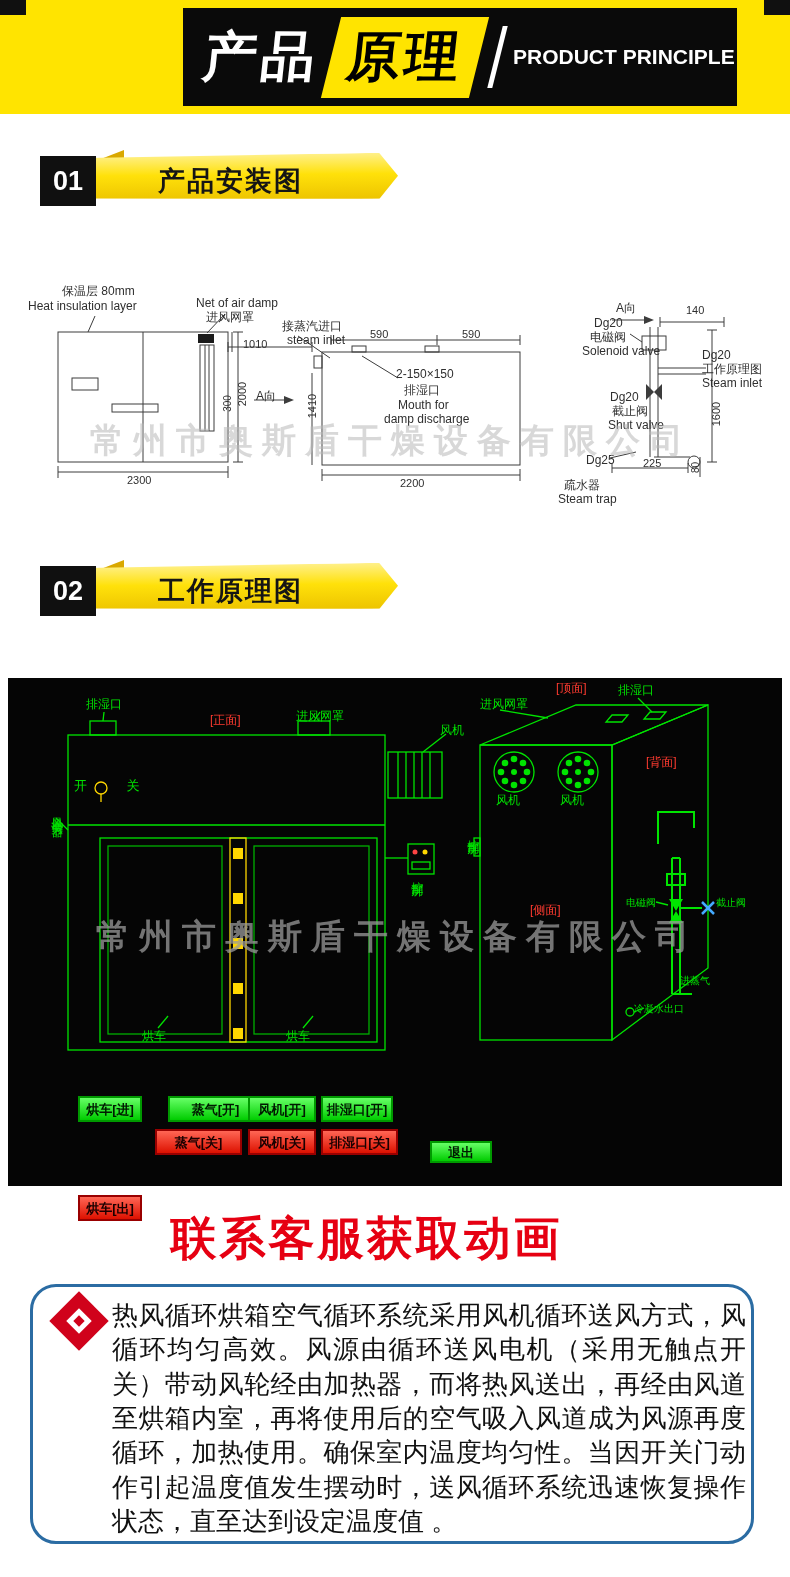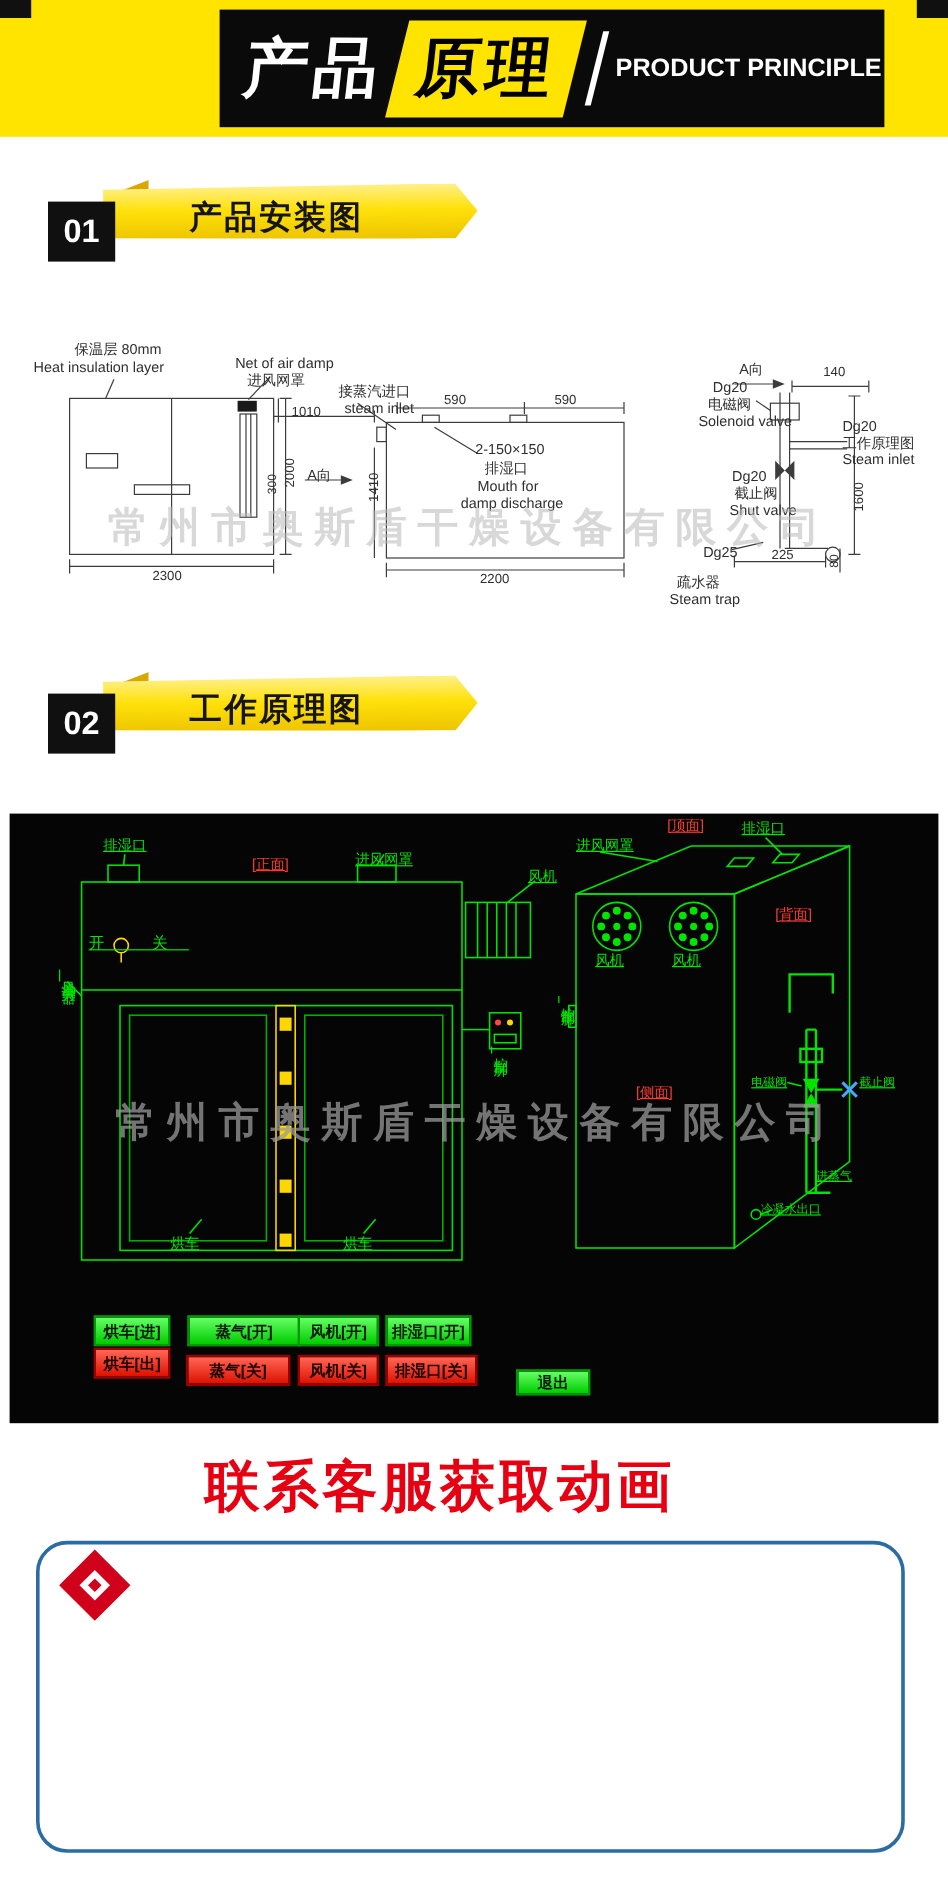--- a/index.html
+++ b/index.html
@@ -19,30 +19,30 @@
   .banner .divider{width:5px;height:62px;background:#ffffff;margin-left:16px;transform:skewX(-14deg);}
   .banner .ten{color:#ffffff;font-size:21px;font-weight:bold;margin-left:13px;white-space:nowrap;}
   
   .ribbon{position:absolute;left:0;width:440px;height:62px;}
   .ribbon-curl{position:absolute;left:88px;top:0;width:36px;height:14px;background:#d9a800;
                clip-path:polygon(0 100%,100% 0,100% 100%);}
   .ribbon-band{position:absolute;left:86px;top:4px;width:312px;height:46px;
                background:linear-gradient(180deg,#fff08a 0%,#ffe10a 45%,#edc400 100%);
                clip-path:polygon(0 6%,94% 0,100% 50%,94% 100%,0 94%);transform:rotate(-0.5deg);}
   .ribbon-num{position:absolute;left:40px;top:6px;width:56px;height:50px;background:#101010;color:#fff;
-              font-size:27px;font-weight:bold;display:flex;align-items:center;justify-content:center;margin-top:12px;}
+              font-size:27px;font-weight:bold;display:flex;align-items:center;justify-content:center;}
   .ribbon-title{position:absolute;left:158px;top:13px;font-size:27px;font-weight:bold;color:#151515;
                 letter-spacing:2px;white-space:nowrap;}
   
   .lbl{position:absolute;white-space:nowrap;line-height:1.1;}
   .il{color:#2f2f2f;font-size:12px;}
   .il.sm{font-size:10px;}
   .il.d11{font-size:11px;}
   .rot{transform:rotate(-90deg);}
-  .cl{color:#00e400;font-size:12px;text-decoration:underline;}
+  .cl{color:#00e400;font-size:12px;}
   .cl.red{color:#ff3b30;}
   .cl.vert{writing-mode:vertical-rl;letter-spacing:2px;}
   .cl.sm{font-size:10px;}
   .cl.d11{font-size:10px;}
   .cad-title{position:absolute;font-size:26px;font-weight:bold;color:#f0fff0;letter-spacing:4px;white-space:nowrap;}
   .wm{position:absolute;font-size:34px;letter-spacing:9px;white-space:nowrap;font-weight:bold;}
   .wm1{color:#b9b9b9;opacity:.55;}
   .wm2{color:#9a9a9a;opacity:.75;}
   .switch-lbl{letter-spacing:18px;font-size:13px;}
   
@@ -322,29 +322,30 @@
   <div class="lbl cl red" style="left:646px;top:756px">[背面]</div>
   <div class="lbl cl vert" style="left:466px;top:830px">控制屏</div>
   <div class="lbl cl red" style="left:530px;top:904px">[侧面]</div>
   <div class="lbl cl sm" style="left:626px;top:897px">电磁阀</div>
   <div class="lbl cl sm" style="left:716px;top:897px">截止阀</div>
   <div class="lbl cl d11" style="left:680px;top:975px">进蒸气</div>
   <div class="lbl cl d11" style="left:634px;top:1003px">冷凝水出口</div>
   <div class="lbl wm wm2" style="left:96px;top:918px">常州市奥斯盾干燥设备有限公司</div>
 
   <div class="cbtn green" style="left:78px;top:1096px;width:64px">烘车[进]</div>
-  <div class="cbtn green" style="left:156px;top:1096px;width:95px">蒸气[开]</div>
+  <div class="cbtn green" style="left:168px;top:1096px;width:95px">蒸气[开]</div>
   <div class="cbtn green" style="left:248px;top:1096px;width:68px">风机[开]</div>
   <div class="cbtn green" style="left:321px;top:1096px;width:72px">排湿口[开]</div>
-  <div class="cbtn red" style="left:78px;top:1123px;width:64px">烘车[出]</div>
+  <div class="cbtn red" style="left:78px;top:1195px;width:64px">烘车[出]</div>
   <div class="cbtn red" style="left:155px;top:1129px;width:87px">蒸气[关]</div>
   <div class="cbtn red" style="left:248px;top:1129px;width:68px">风机[关]</div>
   <div class="cbtn red" style="left:321px;top:1129px;width:77px">排湿口[关]</div>
   <div class="cbtn green exit" style="left:430px;top:1141px;width:62px">退出</div>
 
   <div class="contact">联系客服获取动画</div>
 
   <div class="desc-box"></div>
   <div class="diamond outer"></div>
   <div class="diamond mid"></div>
   <div class="diamond core"></div>
+  <div class="desc-text">热风循环烘箱空气循环系统采用风机循环送风方式，风循环均匀高效。风源由循环送风电机（采用无触点开关）带动风轮经由加热器，而将热风送出，再经由风道至烘箱内室，再将使用后的空气吸入风道成为风源再度循环，加热使用。确保室内温度均匀性。当因开关门动作引起温度值发生摆动时，送风循环系统迅速恢复操作状态，直至达到设定温度值 。</div>
 
 </div>
 
 </body></html>

